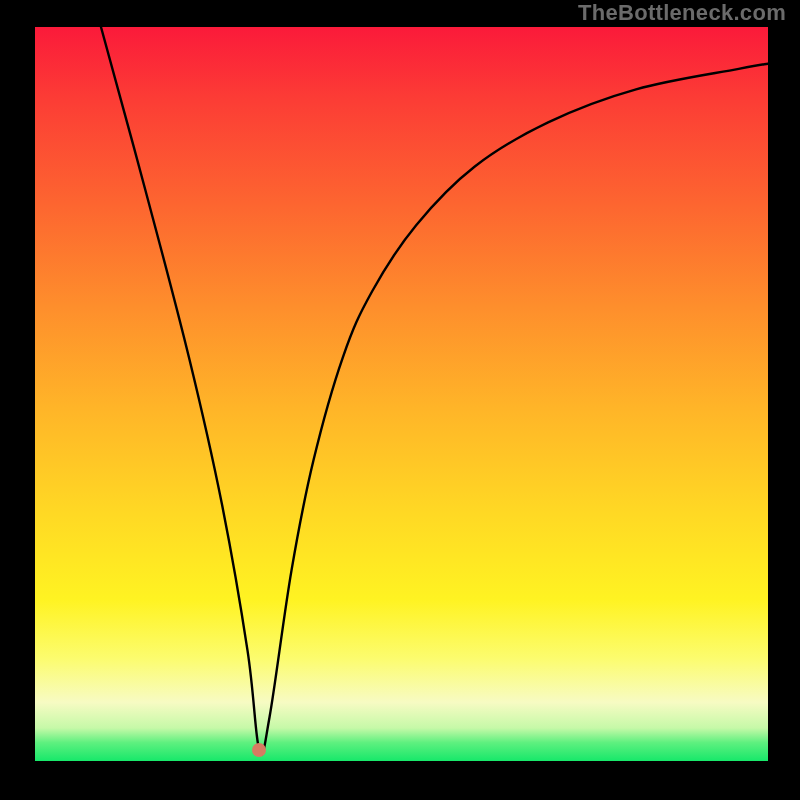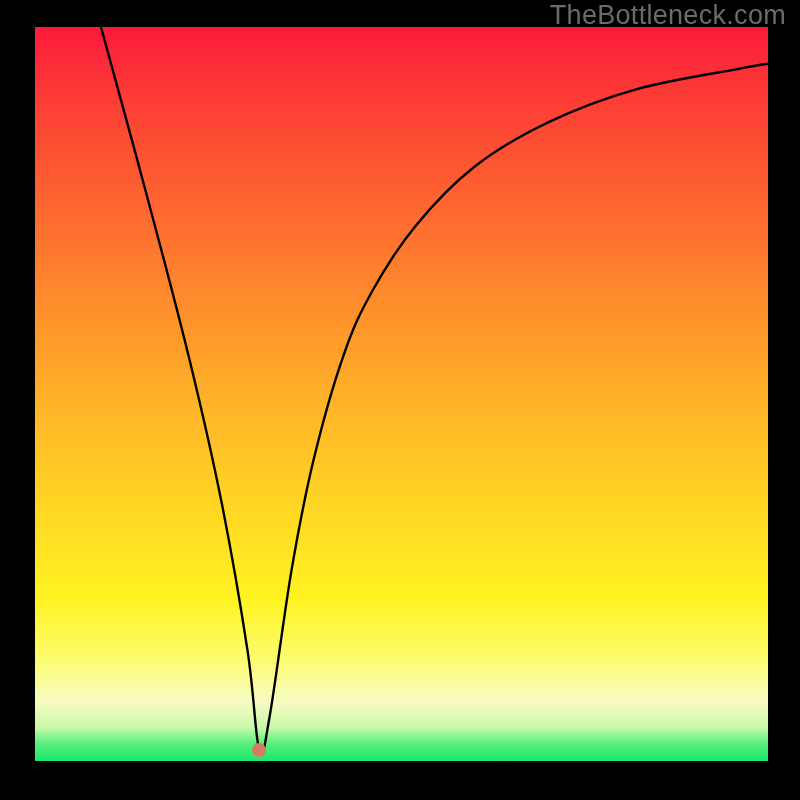--- a/index.html
+++ b/index.html
@@ -15,22 +15,22 @@
     position: relative;
     width: 800px;
     height: 800px;
     background: #000000;
   }
   .watermark {
     position: absolute;
     top: 0px;
     right: 14px;
     color: #6b6b6b;
-    font-size: 27px;
-    font-weight: 400;
+    font-size: 22px;
+    font-weight: 700;
     letter-spacing: 0.3px;
     z-index: 5;
     user-select: none;
     margin-left: 25px;
   }
   .plot-area {
     position: absolute;
     left: 35px;
     top: 27px;
     width: 733px;

